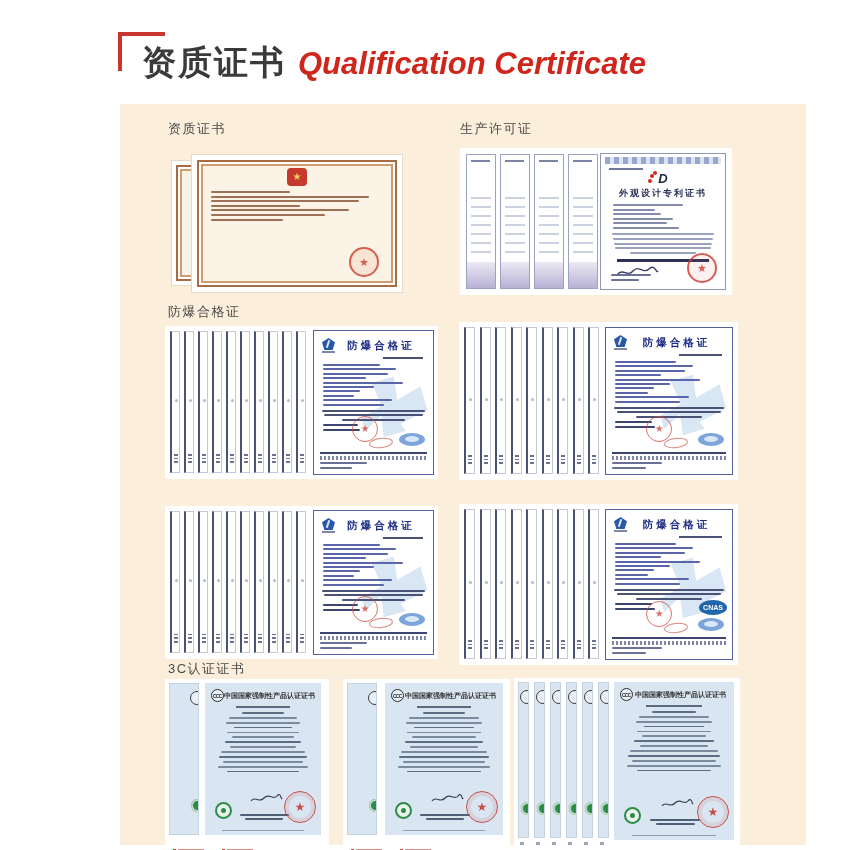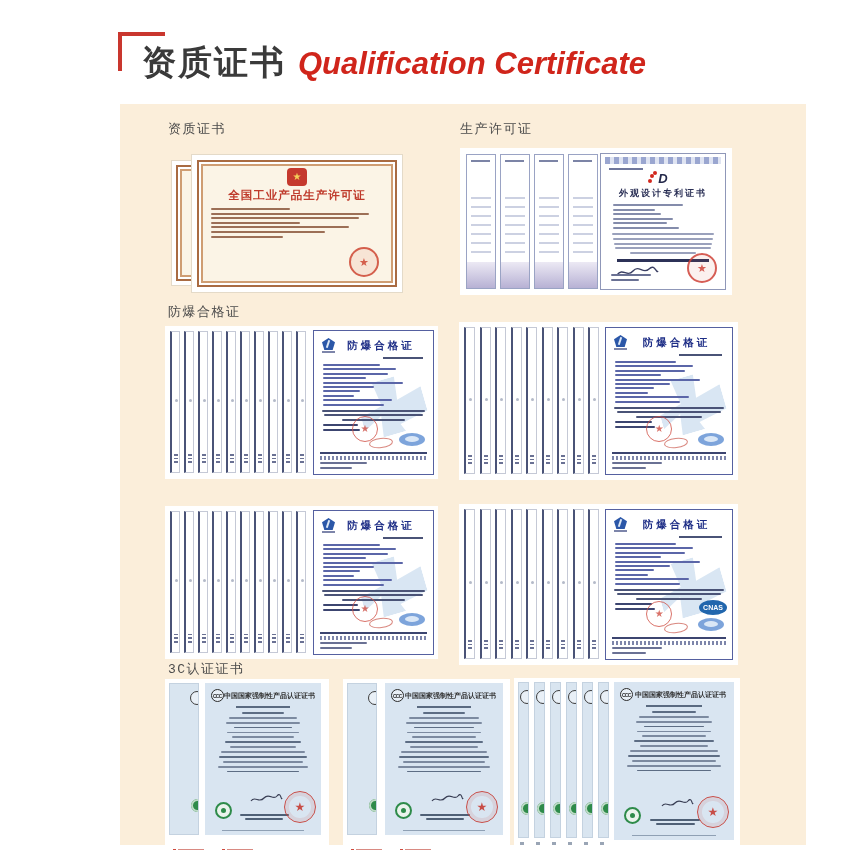--- a/index.html
+++ b/index.html
@@ -137,30 +137,29 @@
   <div class="bracket-v"></div>
   <div class="title-row">
     <span class="title-zh">资质证书</span><span class="title-en">Qualification Certificate</span>
   </div>
 
   <div class="cream"></div>
 
   <div class="sec-label" style="left:168px;top:120px;">资质证书</div>
   <div class="sec-label" style="left:460px;top:120px;">生产许可证</div>
   <div class="sec-label" style="left:168px;top:303px;">防爆合格证</div>
-  <div class="sec-label" style="left:168px;top:660px;font-family:Liberation Mono, monospace;">3C认证证书</div>
+  <div class="sec-label" style="left:168px;top:660px;">3C认证证书</div>
 
   <div class="pl-wrap">
     <div class="pl-back">
         <div class="pl-frame"></div>
       </div>
     <div class="pl-front">
       <div class="pl-frame">
         <div class="pl-emblem">★</div>
-        <div class="pl-title">全国工业产品生产许可证</div>
         <div class="pl-lines lines-l">
             <i class="ln" style="width: 46%;"></i>
             <i class="ln" style="width: 92%;"></i>
             <i class="ln" style="width: 86%;"></i>
             <i class="ln" style="width: 52%;"></i>
             <i class="ln" style="width: 80%;"></i>
             <i class="ln" style="width: 66%;"></i>
             <i class="ln" style="width: 42%;"></i>
           </div>
         <div class="pl-seal">★</div>

